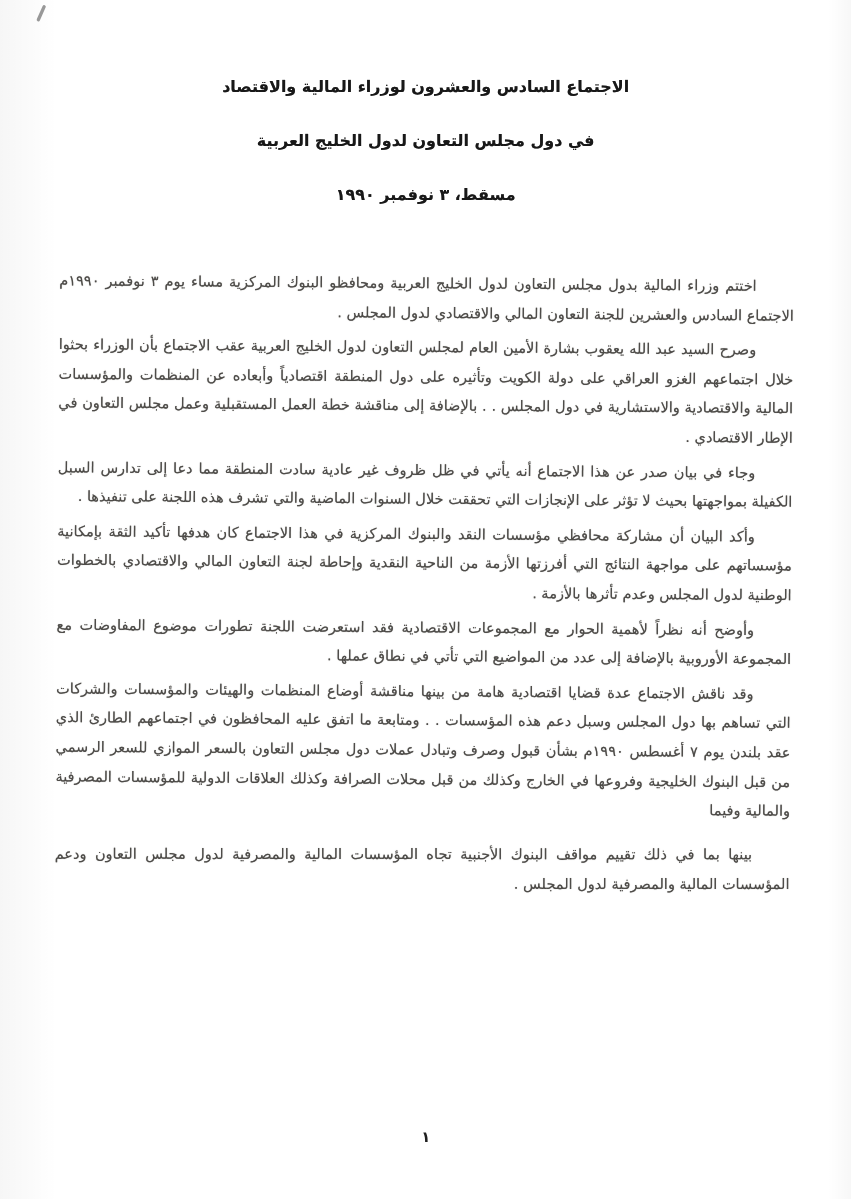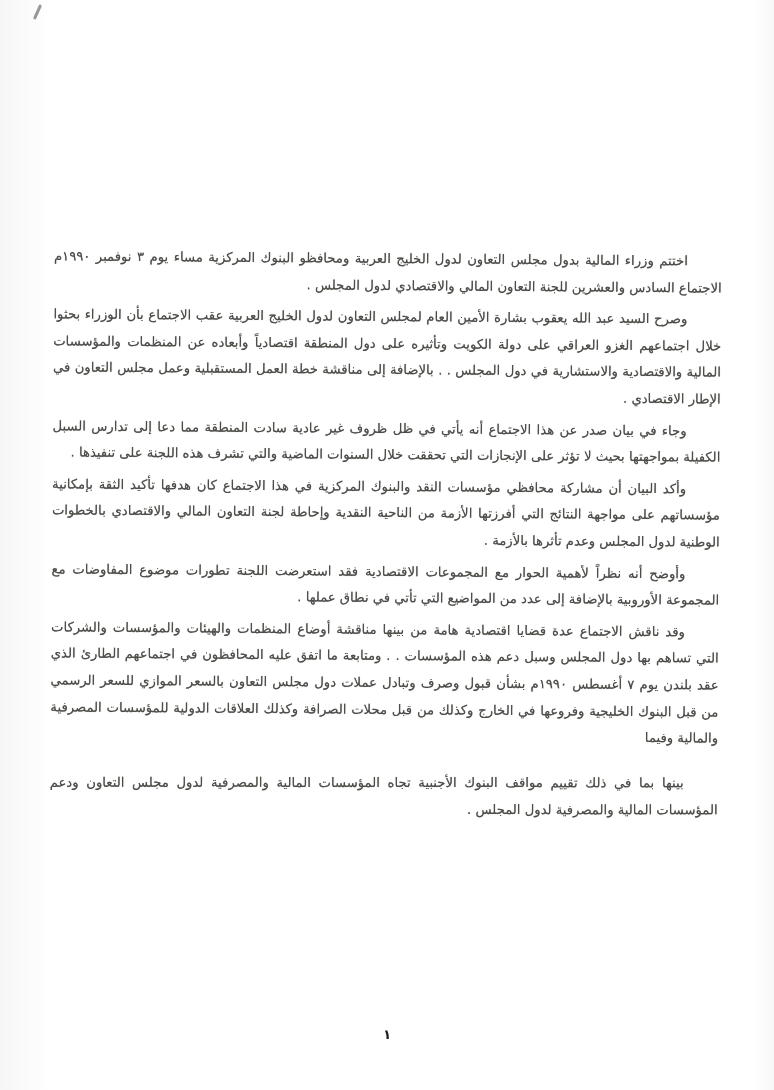--- a/index.html
+++ b/index.html
@@ -71,21 +71,21 @@
     line-height: 26.6px;
     transform: rotate(0.45deg);
     transform-origin: 50% 0;
     text-shadow: 0 0 0.7px rgba(90,88,84,0.75);
   }
   .body-block p {
     margin: 0 0 5px 0;
     text-indent: 34px;
   }
   .body-block p.closing {
-    margin-top: 20px;
+    margin-top: 15px;
     transform: rotate(-0.4deg);
   }
   .page-number {
     position: absolute;
     bottom: 48px;
     left: 0; right: 0;
     text-align: center;
     color: #1f1f1f;
     font-size: 13.5px;
     font-weight: bold;
@@ -93,20 +93,25 @@
 </style>
 </head>
 <body>
 
 <div class="page">
 
   <div class="edge-left"></div>
   <div class="edge-right"></div>
   <div class="corner-mark"></div>
 
+  <div class="title-block">
+    <div class="title-line">الاجتماع السادس والعشرون لوزراء المالية والاقتصاد</div>
+    <div class="title-line">في دول مجلس التعاون لدول الخليج العربية</div>
+    <div class="title-line">مسقط، ٣ نوفمبر ١٩٩٠</div>
+  </div>
 
   <div class="body-block">
     <p>اختتم وزراء المالية بدول مجلس التعاون لدول الخليج العربية ومحافظو البنوك المركزية مساء يوم ٣ نوفمبر ١٩٩٠م الاجتماع السادس والعشرين للجنة التعاون المالي والاقتصادي لدول المجلس .</p>
     <p>وصرح السيد عبد الله يعقوب بشارة الأمين العام لمجلس التعاون لدول الخليج العربية عقب الاجتماع بأن الوزراء بحثوا خلال اجتماعهم الغزو العراقي على دولة الكويت وتأثيره على دول المنطقة اقتصادياً وأبعاده عن المنظمات والمؤسسات المالية والاقتصادية والاستشارية في دول المجلس . . بالإضافة إلى مناقشة خطة العمل المستقبلية وعمل مجلس التعاون في الإطار الاقتصادي .</p>
     <p>وجاء في بيان صدر عن هذا الاجتماع أنه يأتي في ظل ظروف غير عادية سادت المنطقة مما دعا إلى تدارس السبل الكفيلة بمواجهتها بحيث لا تؤثر على الإنجازات التي تحققت خلال السنوات الماضية والتي تشرف هذه اللجنة على تنفيذها .</p>
     <p>وأكد البيان أن مشاركة محافظي مؤسسات النقد والبنوك المركزية في هذا الاجتماع كان هدفها تأكيد الثقة بإمكانية مؤسساتهم على مواجهة النتائج التي أفرزتها الأزمة من الناحية النقدية وإحاطة لجنة التعاون المالي والاقتصادي بالخطوات الوطنية لدول المجلس وعدم تأثرها بالأزمة .</p>
     <p>وأوضح أنه نظراً لأهمية الحوار مع المجموعات الاقتصادية فقد استعرضت اللجنة تطورات موضوع المفاوضات مع المجموعة الأوروبية بالإضافة إلى عدد من المواضيع التي تأتي في نطاق عملها .</p>
     <p>وقد ناقش الاجتماع عدة قضايا اقتصادية هامة من بينها مناقشة أوضاع المنظمات والهيئات والمؤسسات والشركات التي تساهم بها دول المجلس وسبل دعم هذه المؤسسات . . ومتابعة ما اتفق عليه المحافظون في اجتماعهم الطارئ الذي عقد بلندن يوم ٧ أغسطس ١٩٩٠م بشأن قبول وصرف وتبادل عملات دول مجلس التعاون بالسعر الموازي للسعر الرسمي من قبل البنوك الخليجية وفروعها في الخارج وكذلك من قبل محلات الصرافة وكذلك العلاقات الدولية للمؤسسات المصرفية والمالية وفيما</p>
     <p class="closing">بينها بما في ذلك تقييم مواقف البنوك الأجنبية تجاه المؤسسات المالية والمصرفية لدول مجلس التعاون ودعم المؤسسات المالية والمصرفية لدول المجلس .</p>
   </div>

